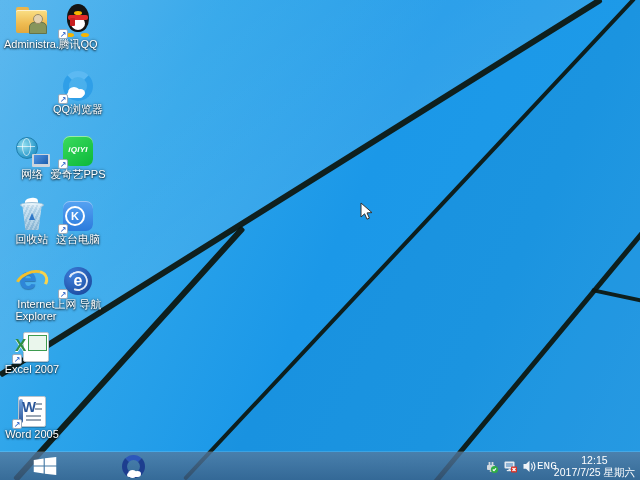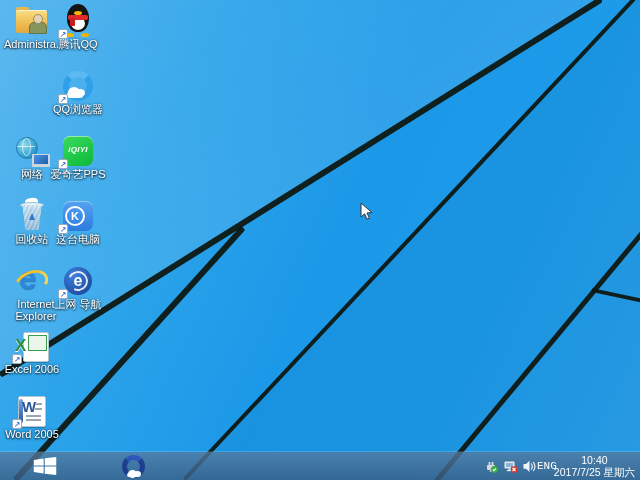--- a/index.html
+++ b/index.html
@@ -164,21 +164,21 @@
     <div class="lbl">Internet Explorer</div>
   </div>
 
   <div class="dicon" style="left:4px;top:331px">
     <div class="art">
       <div class="page" style="left:9px;top:1px;width:24px;height:28px;"></div>
       <div class="xl-grid"></div>
       <span class="xl-x">X</span>
       <span class="sc"></span>
     </div>
-    <div class="lbl">Excel 2006</div>
+    <div class="lbl">Excel 2007</div>
   </div>
 
   <div class="dicon" style="left:4px;top:396px">
     <div class="art">
       <div class="page" style="left:4px;top:0;width:26px;height:29px;"></div>
       <div class="wd-sw"></div>
       <span class="wd-w">W</span>
       <div class="wd-line" style="left:12px;top:19px;width:15px;"></div>
       <div class="wd-line" style="left:12px;top:23px;width:15px;"></div>
       <div class="wd-line" style="left:21px;top:7px;width:7px;"></div>
@@ -281,21 +281,21 @@
           <polygon points="1.5,5 4,5 7.5,1.8 7.5,13 4,9.8 1.5,9.8" fill="#eef3f8"></polygon>
           <path d="M9.2 4.5 q2.2 3 0 6" stroke="#eef3f8" stroke-width="1.2" fill="none"></path>
           <path d="M11.2 3 q3.4 4.5 0 9" stroke="#eef3f8" stroke-width="1.2" fill="none"></path>
         </svg>
       </div>
     </div>
 
     <div id="lang">ENG</div>
 
     <div id="clock">
-      <div>10:40</div>
+      <div>12:15</div>
       <div>2017/7/25 星期六</div>
     </div>
   </div>
 
   <div id="cursor">
     <svg width="14" height="20" viewBox="0 0 14 20">
       <path d="M1 1 L1 15 L4.6 11.8 L7 17.2 L9.4 16.1 L7 10.9 L12 10.6 Z" fill="#fff" stroke="#333" stroke-width="1"></path>
     </svg>
   </div>
 

